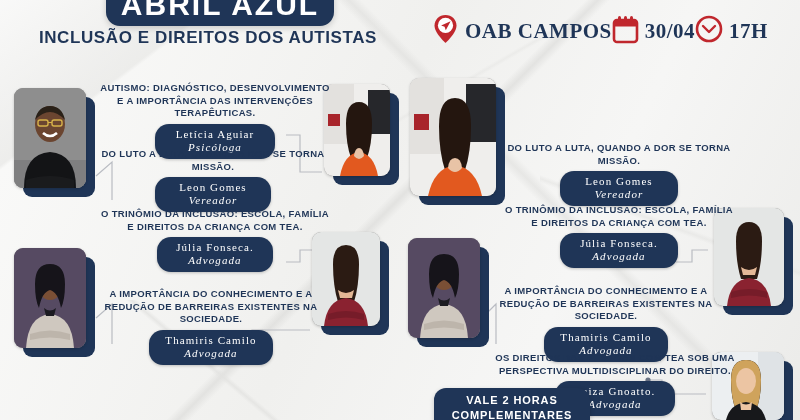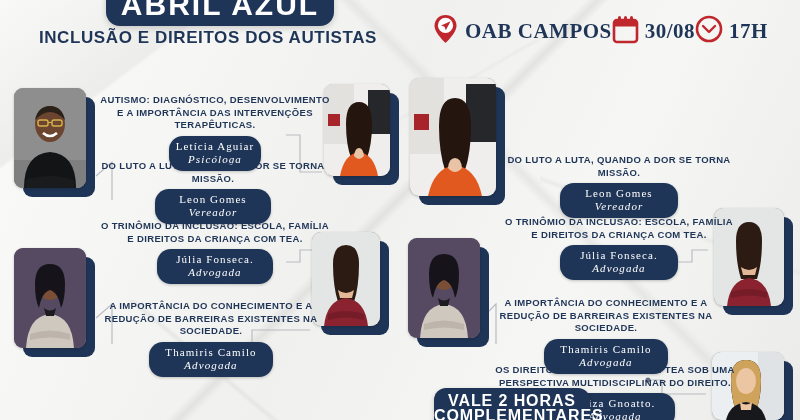--- a/index.html
+++ b/index.html
@@ -130,21 +130,21 @@
     pointer-events: none;
   }
   #connectors path {
     fill: none;
     stroke: #b9bcc2;
     stroke-width: 1.2;
   }
   #connectors circle { fill: #6b7486; }
 
   
-  .talk { position: absolute; margin-top: 12px; }
+  .talk { position: absolute; }
   .talk-title {
     color: #1f3557;
     font-size: 9.5px;
     font-weight: bold;
     line-height: 12.5px;
     letter-spacing: 0.35px;
     text-align: center;
     text-transform: uppercase;
   }
   .name-badge {
@@ -181,21 +181,21 @@
     width: 156px;
     background: #1f3557;
     border-radius: 12px;
     padding: 5px 0 8px 0;
     text-align: center;
     box-shadow: 0 2px 5px rgba(0,0,0,0.2);
   }
   #hours-badge span {
     display: block;
     color: #ffffff;
-    font-size: 16px;
+    font-size: 11px;
     font-weight: bold;
     letter-spacing: 0.9px;
     line-height: 15px;
   }
 </style>
 </head>
 <body>
 
 <div id="poster">
 
@@ -224,21 +224,21 @@
     <div class="info-item">
       <span class="ic">
         <svg width="27" height="29" viewBox="0 0 27 29">
           <rect x="2" y="5" width="23" height="22" rx="3" fill="none" stroke="#c0272d" stroke-width="2.6"></rect>
           <rect x="2" y="5" width="23" height="6.5" fill="#c0272d"></rect>
           <rect x="6" y="1" width="3" height="6" rx="1.5" fill="#c0272d"></rect>
           <rect x="12" y="1" width="3" height="6" rx="1.5" fill="#c0272d"></rect>
           <rect x="18" y="1" width="3" height="6" rx="1.5" fill="#c0272d"></rect>
         </svg>
       </span>
-      <span class="info-text">30/08</span>
+      <span class="info-text">30/04</span>
     </div>
     <div class="info-item">
       <span class="ic">
         <svg width="28" height="28" viewBox="0 0 28 28">
           <circle cx="14" cy="14" r="12" fill="none" stroke="#c0272d" stroke-width="2.6"></circle>
           <path d="M8 11 L14 17 L20 11" fill="none" stroke="#c0272d" stroke-width="2.4" stroke-linecap="round" stroke-linejoin="round"></path>
         </svg>
       </span>
       <span class="info-text">17H</span>
     </div>
@@ -374,21 +374,21 @@
         <path d="M19 28 q0 -20 15 -20 q15 0 15 20 q0 18 -5 30 L24 58 q-5 -12 -5 -30 Z" fill="#cfa35c"></path>
         <ellipse cx="34" cy="29" rx="10" ry="13" fill="#ecc5a3"></ellipse>
         <path d="M14 68 q4 -16 20 -18 q16 2 20 18 Z" fill="#17181b"></path>
         <path d="M28 50 q6 5 12 0 l-1 8 h-10 Z" fill="#ecc5a3"></path>
       </svg>
     </div>
   </div>
 
   <div class="talk" style="left:98px; top:82px; width:234px;">
     <div class="talk-title">AUTISMO: DIAGNÓSTICO, DESENVOLVIMENTO E A IMPORTÂNCIA DAS INTERVENÇÕES TERAPÊUTICAS.</div>
-    <div class="name-badge" style="width:92px;">
+    <div class="name-badge" style="width:120px;">
       <span class="nm">Letícia Aguiar</span>
       <span class="rl">Psicóloga</span>
     </div>
   </div>
 
   <div class="talk" style="left:96px; top:148px; width:234px;">
     <div class="talk-title">DO LUTO A LUTA, QUANDO A DOR SE TORNA MISSÃO.</div>
     <div class="name-badge" style="width:116px;">
       <span class="nm">Leon Gomes</span>
       <span class="rl">Vereador</span>

